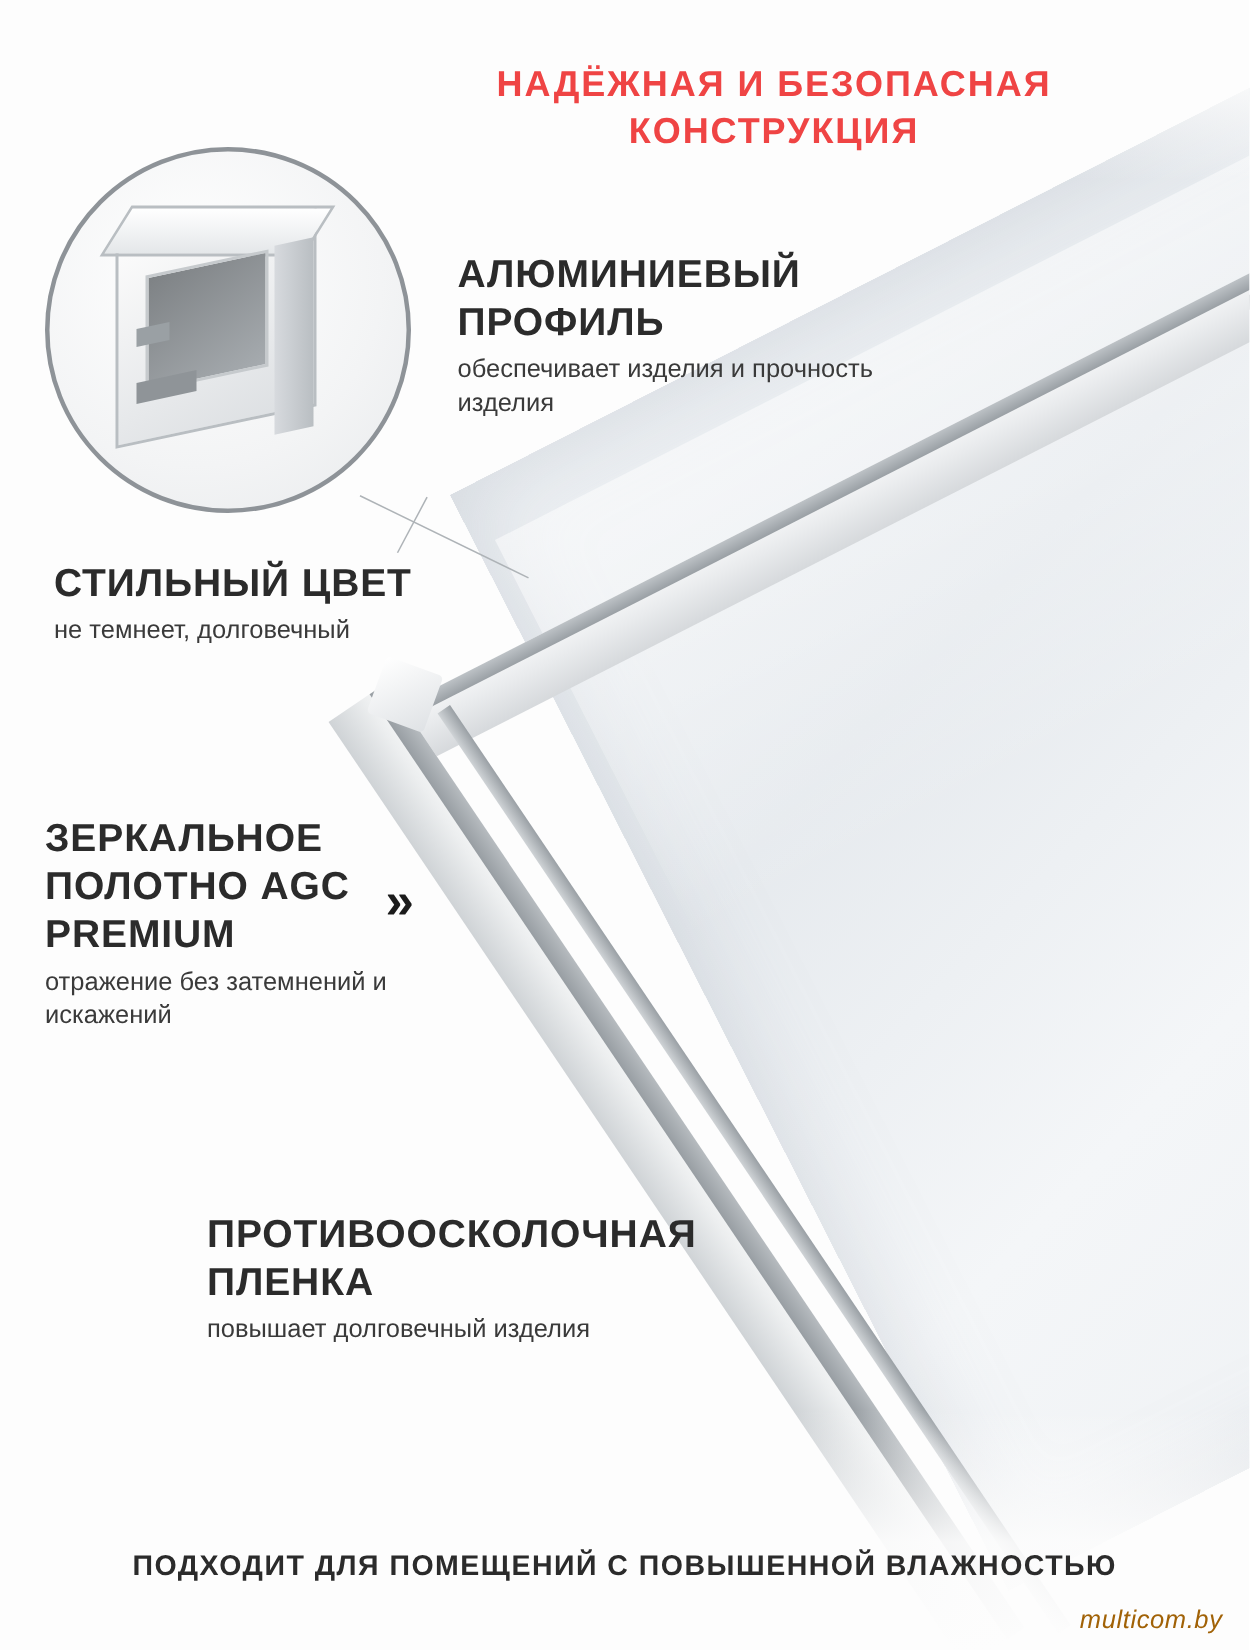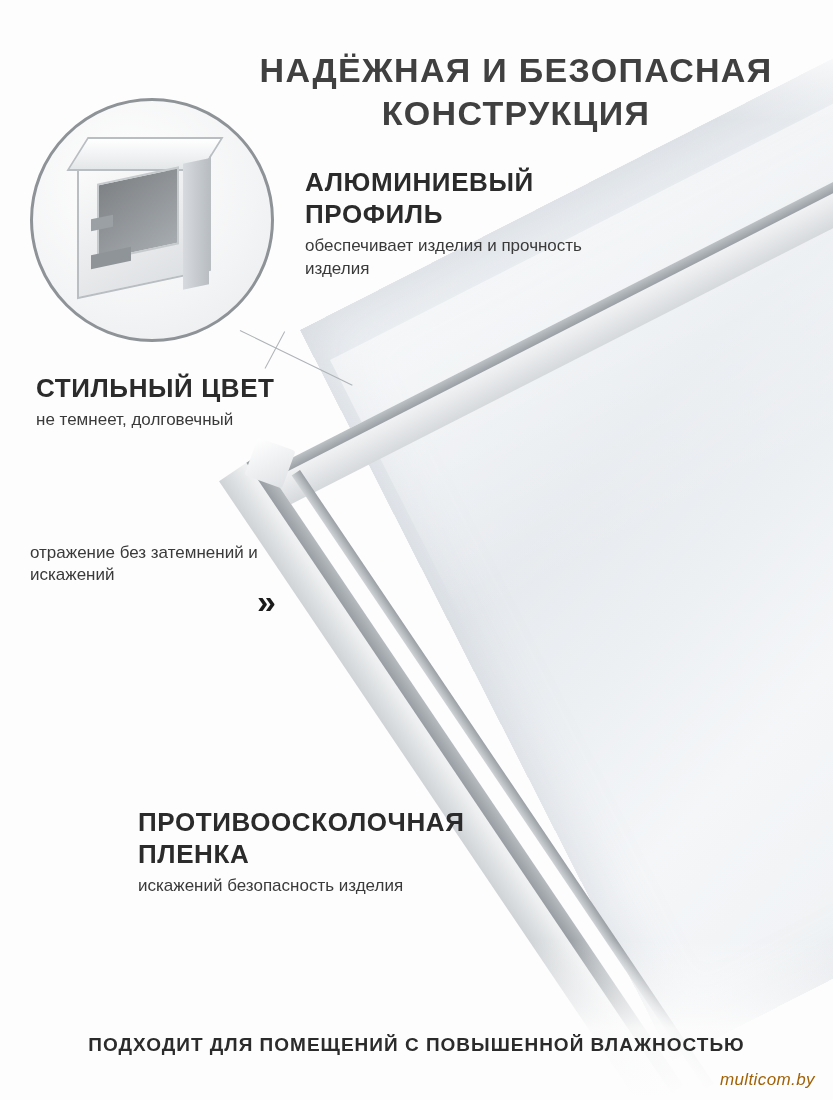--- a/index.html
+++ b/index.html
@@ -144,24 +144,24 @@
   }
 
   
   .headline {
     position: absolute;
     right: 32px;
     top: 26px;
     width: 570px;
     text-align: center;
     font-weight: bold;
-    font-size: 34px;
+    font-size: 24px;
     line-height: 1.28;
     letter-spacing: 1.3px;
-    color: #404040;
+    color: #ef4444;
     text-transform: uppercase;
   }
 
   
   .zoom-circle {
     position: absolute;
     left: 30px;
     top: 98px;
     width: 238px;
     height: 238px;
@@ -335,26 +335,27 @@
     <p class="ttl">АЛЮМИНИЕВЫЙ ПРОФИЛЬ</p>
     <p class="sub">обеспечивает изделия и прочность изделия</p>
   </div>
 
   <div class="block" id="b-color">
     <p class="ttl">СТИЛЬНЫЙ ЦВЕТ</p>
     <p class="sub">не темнеет, долговечный</p>
   </div>
 
   <div class="block" id="b-glass">
+    <p class="ttl">ЗЕРКАЛЬНОЕ ПОЛОТНО AGC PREMIUM</p>
     <p class="sub">отражение без затемнений и искажений</p>
   </div>
 
   <div class="arrow-mark">»</div>
 
   <div class="block" id="b-film">
     <p class="ttl">ПРОТИВООСКОЛОЧНАЯ ПЛЕНКА</p>
-    <p class="sub">искажений безопасность изделия</p>
+    <p class="sub">повышает долговечный изделия</p>
   </div>
 
   <div class="footline">ПОДХОДИТ ДЛЯ ПОМЕЩЕНИЙ С ПОВЫШЕННОЙ ВЛАЖНОСТЬЮ</div>
   <div class="watermark">multicom.by</div>
 
 </div>
 
 </body></html>

